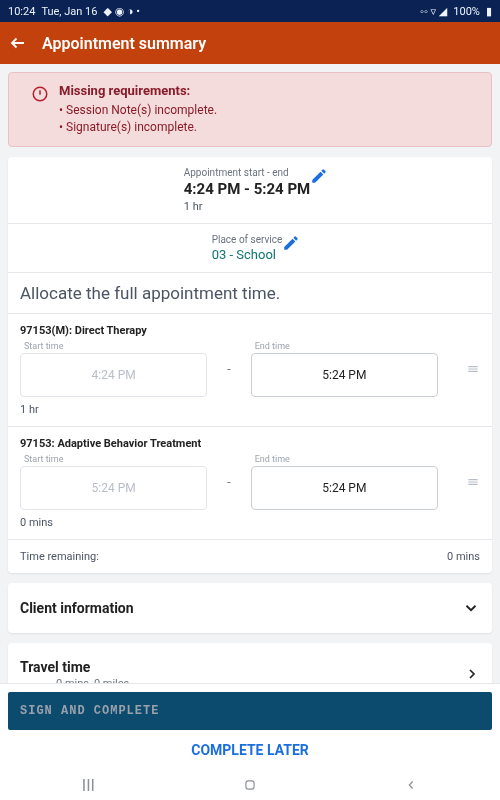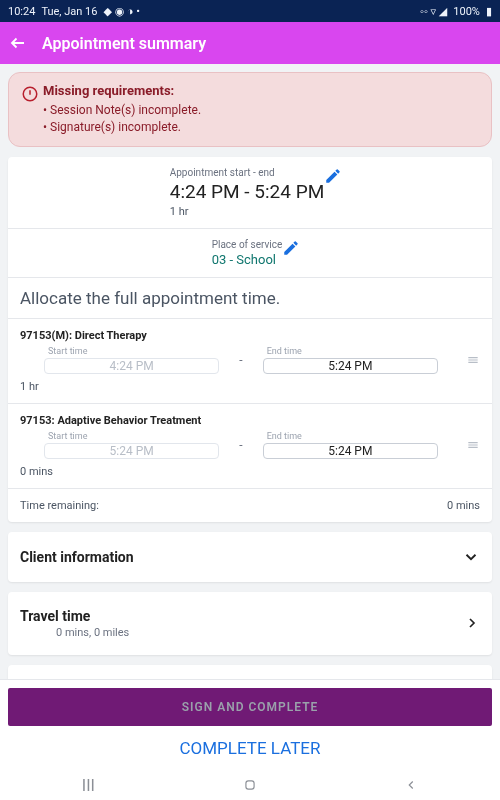--- a/index.html
+++ b/index.html
@@ -1,63 +1,63 @@
 <!DOCTYPE html>
 <html><head>
 <meta charset="utf-8">
 <style>
   * { box-sizing: border-box; margin: 0; padding: 0; }
   body { font-family: -apple-system, Roboto, Arial, sans-serif; width: 500px; height: 800px; background: #f1f3f5; overflow: hidden; color: #222; }
 
   .status-bar { height: 22px; background: #0a2354; color: #eef3fb; display: flex; align-items: center; justify-content: space-between; padding: 0 8px; font-size: 11px; }
   .status-left, .status-right { display: flex; align-items: center; gap: 6px; }
 
-  .app-bar { height: 42px; background: #d946ef; color: #fff; display: flex; align-items: center; padding: 0 8px; gap: 14px; }
+  .app-bar { height: 42px; background: #c2410c; color: #fff; display: flex; align-items: center; padding: 0 8px; gap: 14px; }
   .app-bar .back { width: 20px; height: 20px; display:flex;align-items:center;justify-content:center; }
   .app-bar .title { font-size: 16px; font-weight: 600; }
 
-  .alert { margin: 8px 8px 10px 8px; background: #f4dcdd; border: 1px solid #e9c1c4; border-radius: 12px; padding: 10px 12px; display: flex; gap: 4px; }
+  .alert { margin: 8px 8px 10px 8px; background: #f4dcdd; border: 1px solid #e9c1c4; border-radius: 4px; padding: 10px 22px; display: flex; gap: 10px; }
   .alert-icon { color: #b81f2d; margin-top: 2px; }
   .alert-title { color: #8a1c29; font-weight: 700; font-size: 13px; margin-bottom: 4px; }
   .alert-item { color: #8a1c29; font-size: 12px; line-height: 1.4; }
 
   .card { background: #fff; margin: 0 8px 10px 8px; border-radius: 4px; box-shadow: 0 1px 2px rgba(0,0,0,0.08); }
   .section { padding: 10px 12px; }
   .section.row { display:flex; align-items:flex-start; justify-content:center;padding-left:24px; }
   .section + .section { border-top: 1px solid #e5e7eb; }
   .small-label { font-size: 10px; color: #6b7280; margin-bottom: 2px; }
-  .time-range { font-size: 19px; font-weight: 400; }
+  .time-range { font-size: 15px; font-weight: 700; }
   .sub { font-size: 11px; color: #4b5563; margin-top: 2px; }
   .txt { font-size: 13px; color: #0f766e; }
   .allocate { font-size: 17px; color: #4b5563; }
 
   .edit-icon { color: #1a6fdf; }
 
   .service-title { font-size: 11px; font-weight: 700; margin-bottom: 4px; }
-  .time-fields { display: flex; align-items: center; gap: 20px; margin-left: 24px; }
+  .time-fields { display: flex; align-items: center; gap: 20px; }
   .fieldwrap { flex: 1; }
   .tiny { font-size: 9px; color: #9ca3af; margin-bottom: 2px; margin-left: 4px; }
-  .tf { border: 1px solid #c9ced6; border-radius: 4px; height: 16px; display:flex; align-items:center; justify-content:center; font-size: 12px; }
+  .tf { border: 1px solid #c9ced6; border-radius: 4px; height: 44px; display:flex; align-items:center; justify-content:center; font-size: 12px; }
   .tf.muted { color: #b8bec7; border-color: #e2e6ec; }
   .dash { font-size: 12px; color: #6b7280; }
   .handle { color: #b8bec7; margin-left: 8px; align-self:center; }
   .duration-line { font-size: 11px; color: #4b5563; margin-top: 6px; }
   .timeleft { display:flex; justify-content:space-between; font-size: 11px; color:#4b5563; padding:10px 12px; border-top:1px solid #e5e7eb;}
 
   .accordion { display:flex; align-items:center; justify-content:space-between; padding: 16px 12px; font-size: 14px; font-weight: 700; }
   .acc-sub { font-size: 11px; font-weight:400; color:#6b7280; margin-top:2px;margin-left:36px;}
 
   .note-row { display:flex; align-items:center; justify-content:space-between; padding: 10px 12px; border-top:1px solid #eef0f3;}
   .note-title { font-size: 12px; color:#4b5563; }
   .note-status { font-size: 10px; color:#9ca3af; font-style: italic; margin-top:2px;}
   .req { color:#d02a3e; }
 
   .footer { position: absolute; bottom: 0; left:0; right:0; background:#fff; padding: 8px 8px 0 8px; border-top:1px solid #e5e7eb;}
-  .btn-disabled { background:#701a75; color:#9aa1ab; text-align:center; padding:12px; font-size:12px; letter-spacing:1px; font-weight:600; border-radius:2px;}
-  .btn-link { color:#1a6fdf; text-align:center; padding:12px; font-size:17px; font-weight:400;}
+  .btn-disabled { background:#0c4a6e; color:#9aa1ab; text-align:left; padding:12px; font-size:12px; letter-spacing:1px; font-weight:600; border-radius:2px;font-family:Liberation Mono, monospace;}
+  .btn-link { color:#1a6fdf; text-align:center; padding:12px; font-size:14px; font-weight:700;}
   .navbar { display:flex; justify-content:space-around; align-items:center; height:30px; color:#8b8f96;}
 
   svg { display:block; }
 </style>
 </head>
 <body>
 
 <div class="status-bar">
   <div class="status-left">
     <span>10:24</span>

